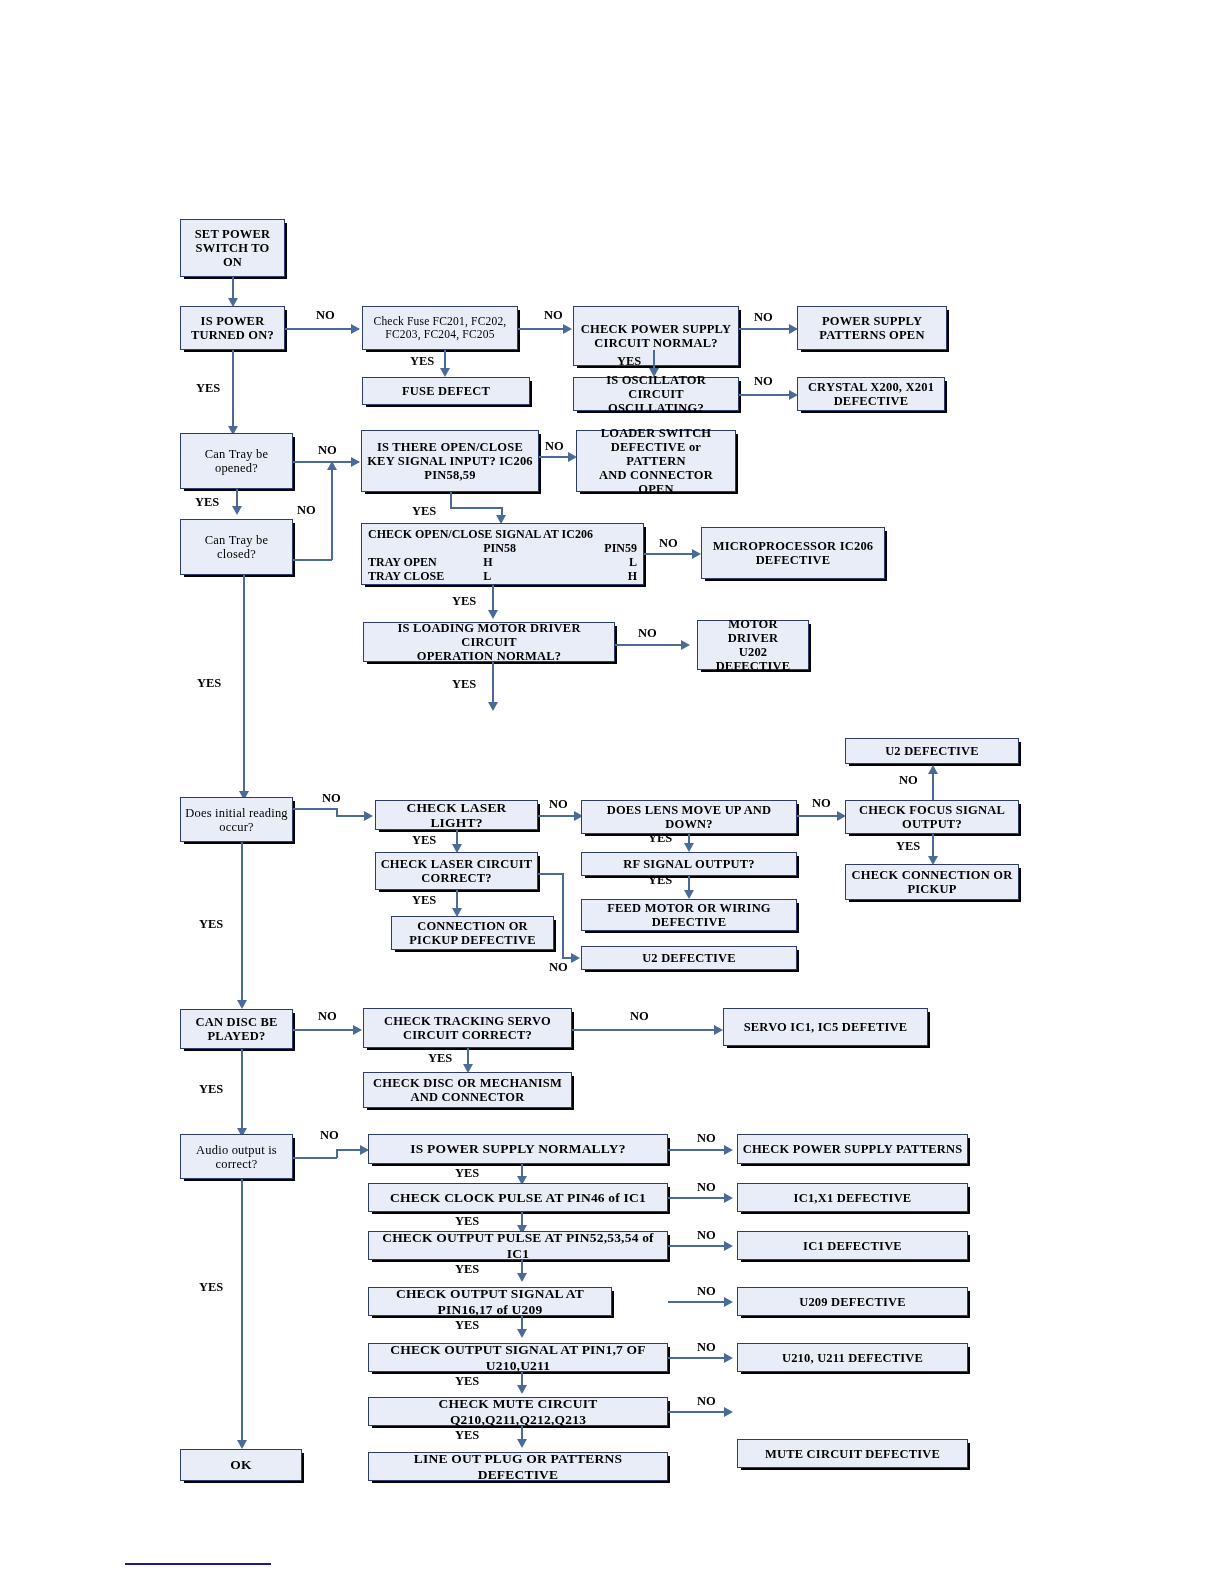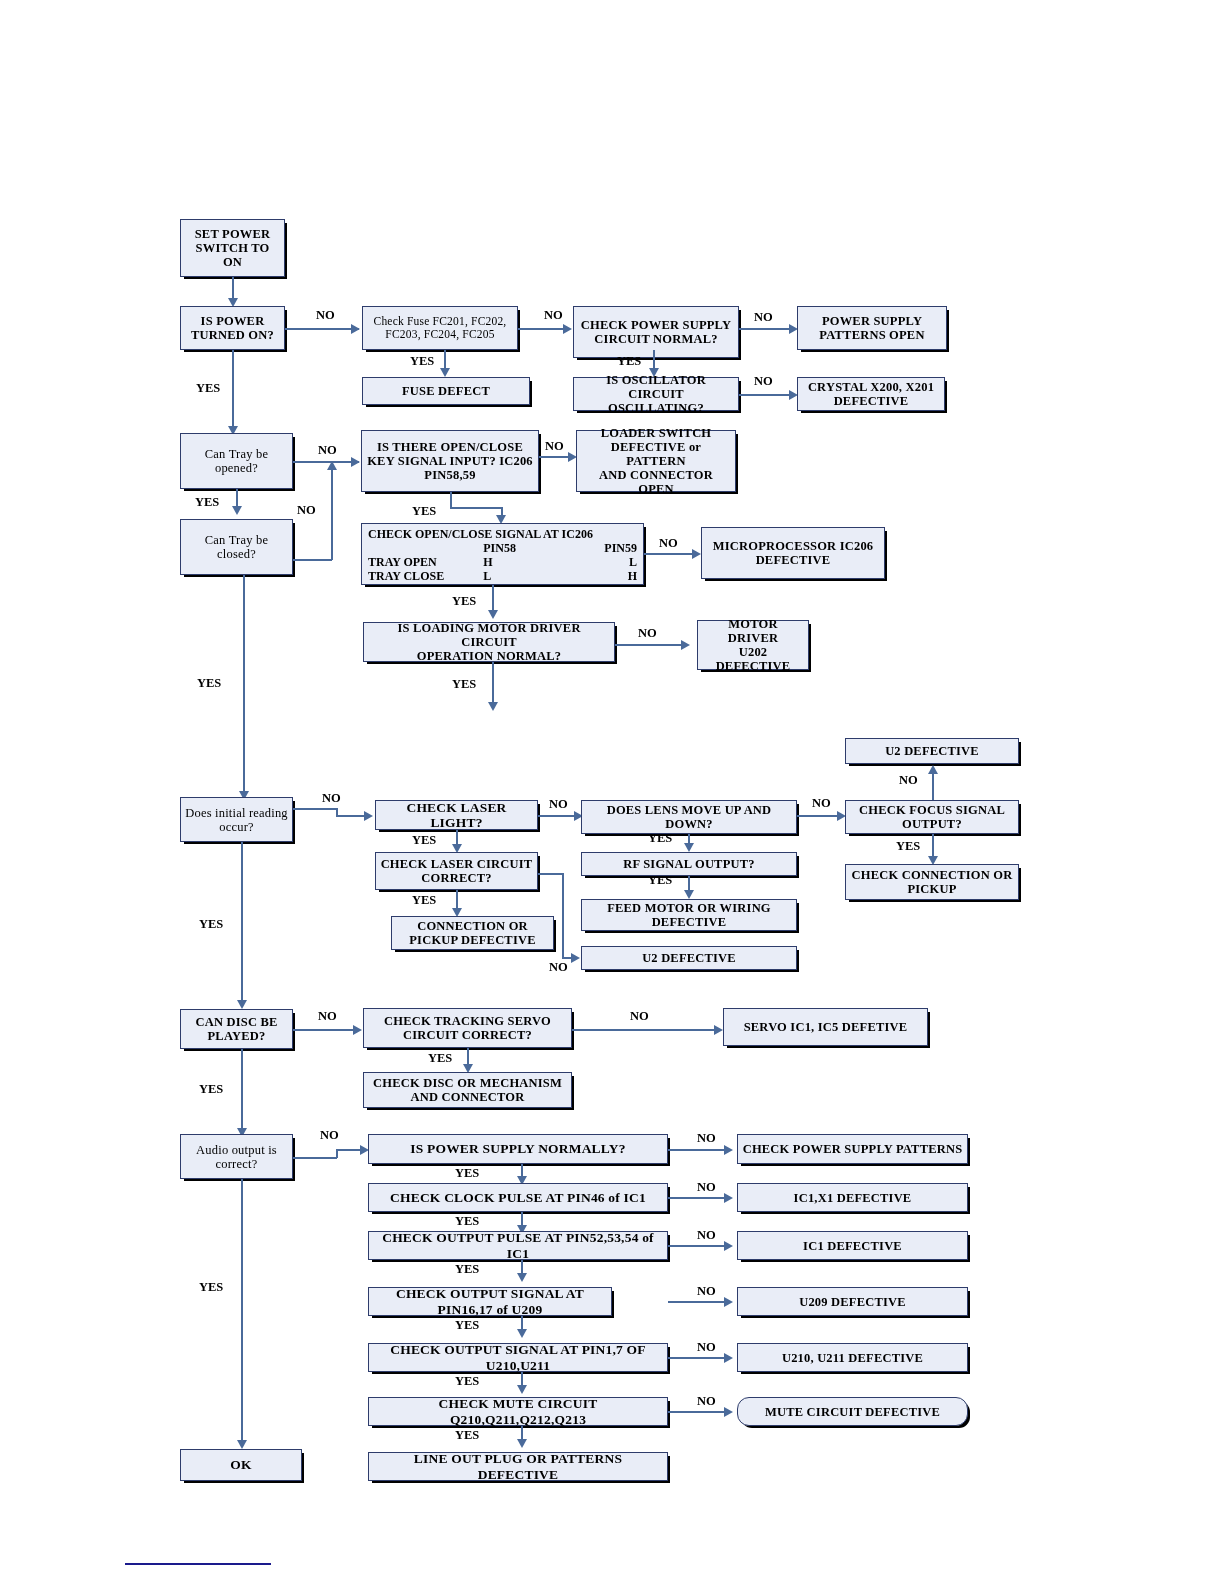--- a/index.html
+++ b/index.html
@@ -82,21 +82,21 @@
   <div class="ln hln" style="left:518px;top:328px;width:52px;"></div>
   <div class="arw arw-r" style="left:563px;top:324px;"></div>
   <div class="lbl" style="left:544px;top:308px;">NO</div>
 
   <div class="ln vln" style="left:444px;top:350px;height:22px;"></div>
   <div class="arw arw-d" style="left:440px;top:368px;"></div>
   <div class="lbl" style="left:410px;top:354px;">YES</div>
 
   <div class="node f12" style="left:362px;top:377px;width:168px;height:28px;">FUSE DEFECT</div>
 
-  <div class="node f12" style="left:573px;top:306px;width:166px;height:52px;">CHECK POWER SUPPLY
+  <div class="node f12" style="left:573px;top:306px;width:166px;height:60px;">CHECK POWER SUPPLY
 CIRCUIT NORMAL?</div>
 
   <div class="ln hln" style="left:739px;top:328px;width:56px;"></div>
   <div class="arw arw-r" style="left:789px;top:324px;"></div>
   <div class="lbl" style="left:754px;top:310px;">NO</div>
 
   <div class="ln vln" style="left:653px;top:350px;height:22px;"></div>
   <div class="arw arw-d" style="left:649px;top:368px;"></div>
   <div class="lbl" style="left:617px;top:354px;">YES</div>
 
@@ -369,21 +369,21 @@
 
   <div class="ln vln" style="left:521px;top:1372px;height:17px;"></div>
   <div class="arw arw-d" style="left:517px;top:1385px;"></div>
   <div class="lbl" style="left:455px;top:1374px;">YES</div>
 
   <div class="node f13" style="left:368px;top:1397px;width:300px;height:29px;">CHECK MUTE CIRCUIT Q210,Q211,Q212,Q213</div>
 
   <div class="ln hln" style="left:668px;top:1411px;width:62px;"></div>
   <div class="arw arw-r" style="left:724px;top:1407px;"></div>
   <div class="lbl" style="left:697px;top:1394px;">NO</div>
-  <div class="node f12" style="left:737px;top:1397px;width:231px;height:29px;border-radius:12px;">MUTE CIRCUIT DEFECTIVE</div>
+  <div class="node f12" style="left:737px;top:1439px;width:231px;height:29px;">MUTE CIRCUIT DEFECTIVE</div>
 
   <div class="ln vln" style="left:521px;top:1426px;height:17px;"></div>
   <div class="arw arw-d" style="left:517px;top:1439px;"></div>
   <div class="lbl" style="left:455px;top:1428px;">YES</div>
 
   <div class="node f13" style="left:368px;top:1452px;width:300px;height:29px;">LINE OUT PLUG OR PATTERNS DEFECTIVE</div>
 
   <div class="node f13" style="left:180px;top:1449px;width:122px;height:32px;">OK</div>
 
   <div class="footrule" style="left:125px;top:1563px;width:146px;"></div>

